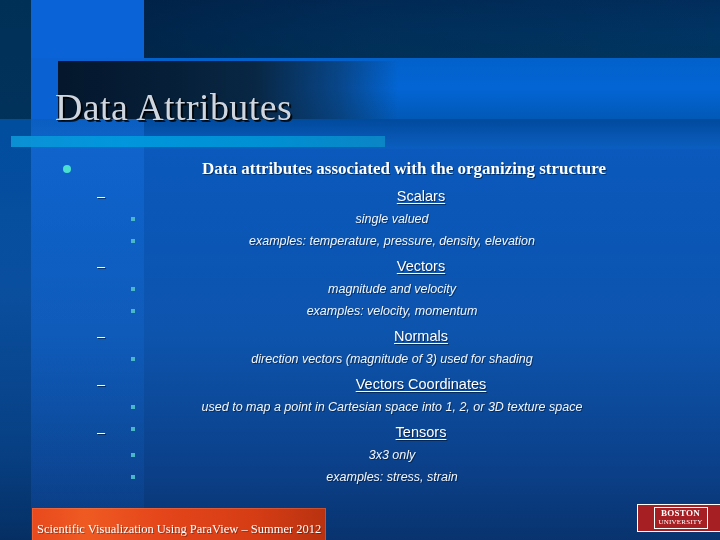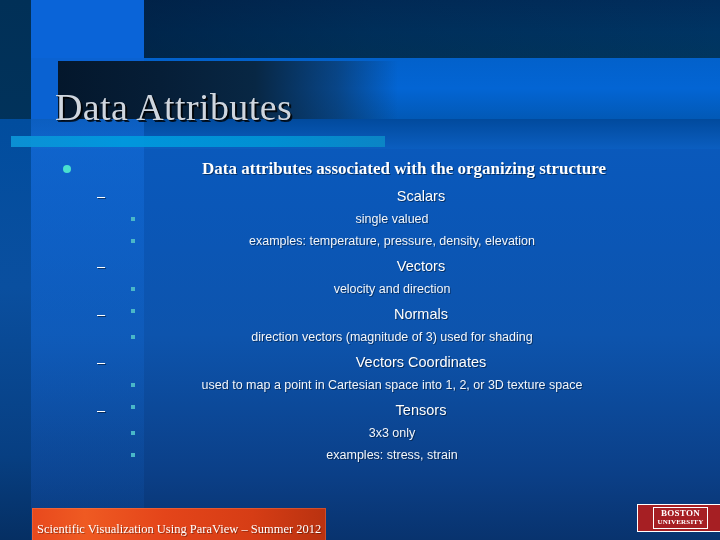--- a/index.html
+++ b/index.html
@@ -139,32 +139,34 @@
     text-shadow: 1px 1px 0 rgba(0,0,0,0.45);
   }
   .lvl2 .dash {
     position: absolute;
     left: 97px; top: 0;
     color: #ffffff;
     font-family: "Liberation Sans", sans-serif;
     font-size: 14.5px;
   }
   .lvl2 .u {
+    text-decoration: underline;
     text-underline-offset: 2px;
   }
 
   .lvl3 {
     position: relative;
     padding-left: 64px;
     margin-top: 4px;
     font-family: "Liberation Sans", sans-serif;
     font-size: 12.5px;
     line-height: 18px;
     color: #f2f6fb;
     text-shadow: 1px 1px 0 rgba(0,0,0,0.4);
+    font-style: italic;
   }
   .lvl3 .sq {
     position: absolute;
     left: 131px; top: 7px;
     width: 4px; height: 4px;
     background: #49b7c8;
   }
 
   .group { margin-top: 6px; }
   .group:first-child { margin-top: 0; }
@@ -213,21 +215,21 @@
   .bu-logo .bu-line1 {
     font-family: "Liberation Serif", serif;
     font-weight: bold;
     font-size: 9px;
     line-height: 9px;
     letter-spacing: 0.3px;
     color: #ffffff;
   }
   .bu-logo .bu-line2 {
     font-family: "Liberation Serif", serif;
-    font-weight: bold;
+    font-weight: normal;
     font-size: 7px;
     line-height: 8px;
     letter-spacing: 0.2px;
     color: #ffffff;
   }
 </style>
 </head>
 <body>
 
 <div class="slide">
@@ -266,24 +268,25 @@
       </div>
     </div>
 
     <div class="group">
       <div class="lvl2">
         <span class="dash">–</span>
         <span class="u">Vectors</span>
       </div>
       <div class="lvl3">
         <span class="sq"></span>
-        <span>velocity and direction</span>
-      </div>
-      <div class="lvl3">
-        <span class="sq"></span>
+        <span>magnitude and velocity</span>
+      </div>
+      <div class="lvl3">
+        <span class="sq"></span>
+        <span>examples: velocity, momentum</span>
       </div>
     </div>
 
     <div class="group">
       <div class="lvl2">
         <span class="dash">–</span>
         <span class="u">Normals</span>
       </div>
       <div class="lvl3">
         <span class="sq"></span>

